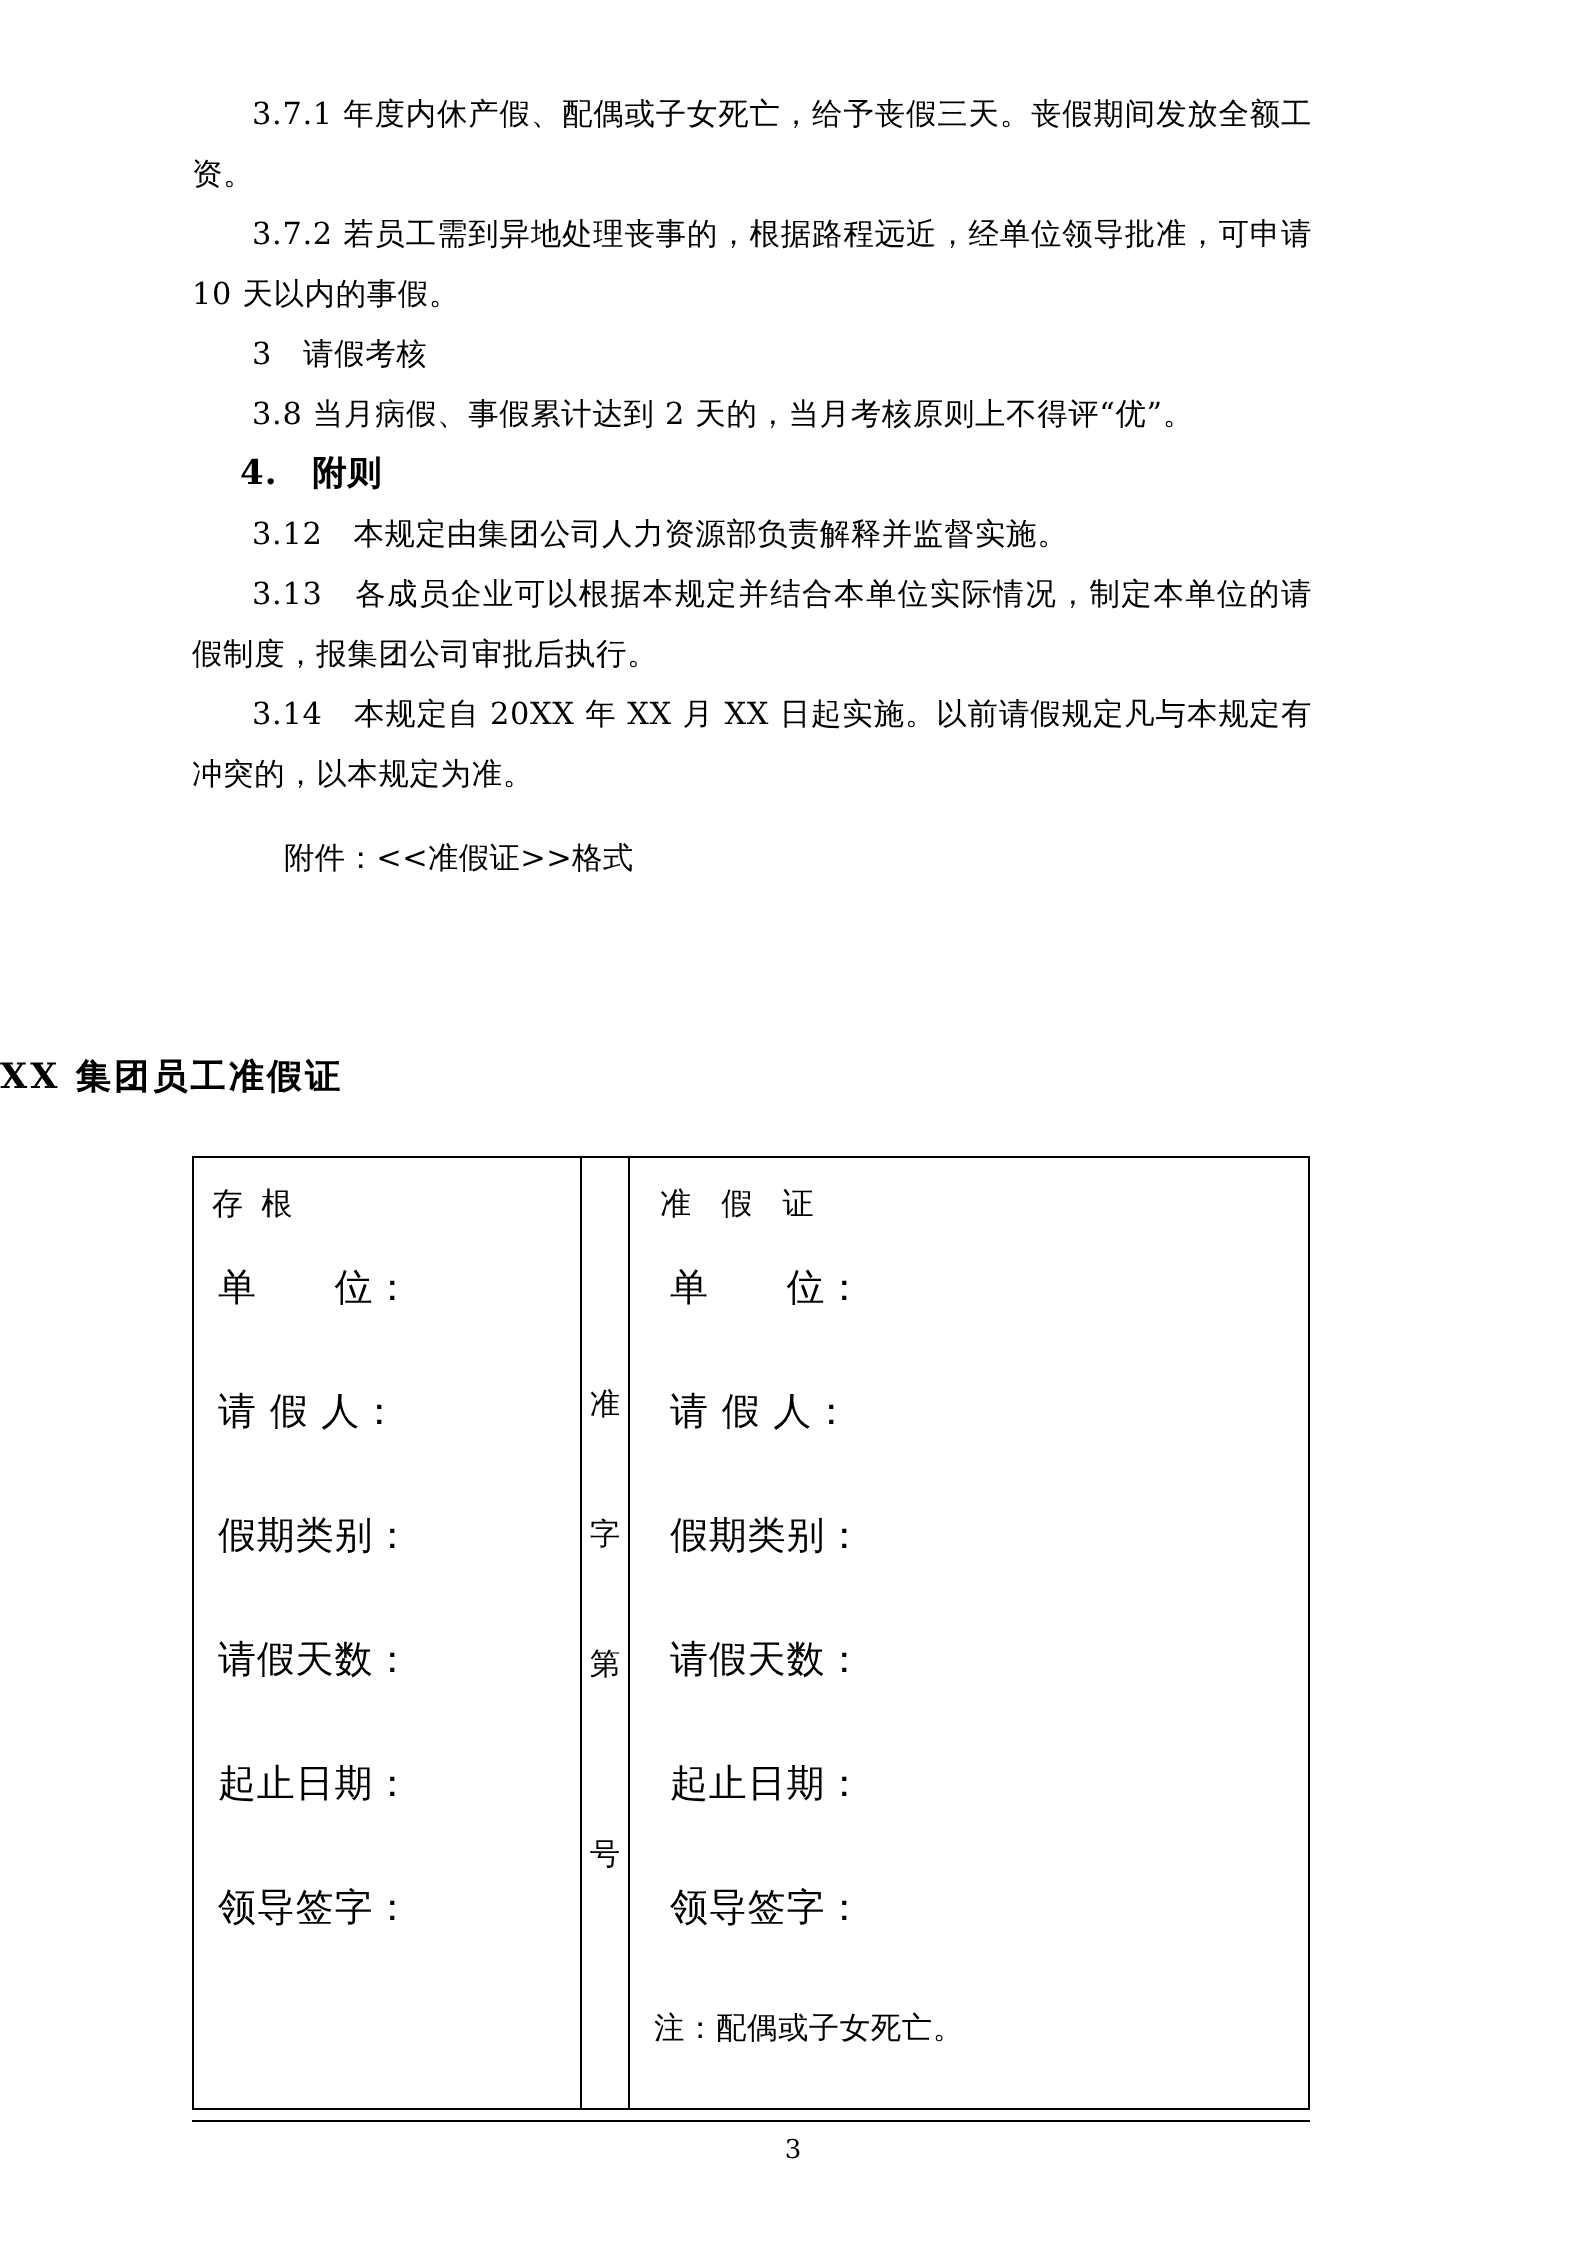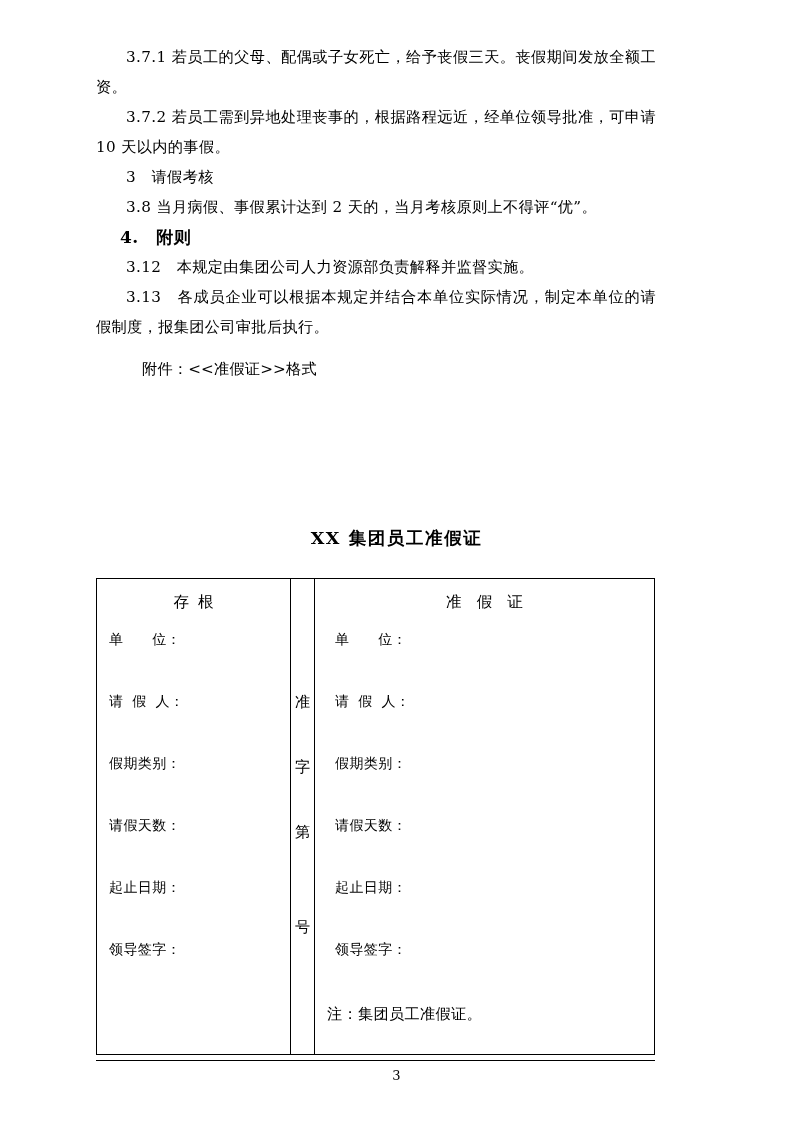--- a/index.html
+++ b/index.html
@@ -55,21 +55,20 @@
     letter-spacing: 0.2px;
     margin-top: 12px;
   }
 
   
   .cert-title {
     position: absolute;
     left: 0;
     top: 526px;
     width: 793px;
-    text-align: center;
     font-weight: bold;
     font-size: 17.5px;
     letter-spacing: 1.6px;
   }
 
   
   .cert-table {
     position: absolute;
     left: 96px;
     top: 578px;
@@ -97,36 +96,34 @@
   .col-permit {
     left: 218px;
     right: 0;
   }
 
   .col-head {
     position: absolute;
     left: 0;
     right: 0;
     top: 13px;
-    text-align: center;
     font-size: 15.6px;
     letter-spacing: 9px;
     text-indent: 9px;
   }
   .col-permit .col-head {
     letter-spacing: 15px;
     text-indent: 15px;
   }
 
   .field {
     position: absolute;
-    font-size: 14px;
+    font-size: 19px;
     letter-spacing: 0.4px;
     white-space: pre;
-    font-family: Liberation Mono, monospace;
   }
   .col-stub .field { left: 12px; }
   .col-permit .field { left: 20px; }
 
   .note {
     position: absolute;
     left: 12px;
     font-size: 15.2px;
     letter-spacing: 0.3px;
     white-space: pre;
@@ -158,29 +155,30 @@
     text-align: center;
     font-size: 13px;
   }
 </style>
 </head>
 <body>
 
 <div class="page">
 
   <div class="body-text">
-    <p class="para indent">3.7.1 若员工的父母、配偶或子女死亡，给予丧假三天。丧假期间发放全额工资。</p>
+    <p class="para indent">3.7.1 年度内休产假、配偶或子女死亡，给予丧假三天。丧假期间发放全额工资。</p>
     <p class="para indent">3.7.2 若员工需到异地处理丧事的，根据路程远近，经单位领导批准，可申请 10 天以内的事假。</p>
     <p class="para indent">3　请假考核</p>
     <p class="para indent">3.8 当月病假、事假累计达到 2 天的，当月考核原则上不得评“优”。</p>
 
     <p class="para heading">4.　附则</p>
 
     <p class="para indent">3.12　本规定由集团公司人力资源部负责解释并监督实施。</p>
     <p class="para indent">3.13　各成员企业可以根据本规定并结合本单位实际情况，制定本单位的请假制度，报集团公司审批后执行。</p>
+    <p class="para indent">3.14　本规定自 20XX 年 XX 月 XX 日起实施。以前请假规定凡与本规定有冲突的，以本规定为准。</p>
 
     <p class="para attach">附件：&lt;&lt;准假证&gt;&gt;格式</p>
   </div>
 
   <div class="cert-title">XX 集团员工准假证</div>
 
   <div class="cert-table">
 
     <div class="col col-stub">
       <div class="col-head">存根</div>
@@ -200,21 +198,21 @@
     </div>
 
     <div class="col col-permit">
       <div class="col-head">准假证</div>
       <div class="field" style="top:52px">单　　位：</div>
       <div class="field" style="top:114px">请 假 人：</div>
       <div class="field" style="top:176px">假期类别：</div>
       <div class="field" style="top:238px">请假天数：</div>
       <div class="field" style="top:300px">起止日期：</div>
       <div class="field" style="top:362px">领导签字：</div>
-      <div class="note" style="top:425px">注：集团员工准假证。</div>
+      <div class="note" style="top:425px">注：配偶或子女死亡。</div>
     </div>
 
   </div>
 
   <div class="footer-rule"></div>
   <div class="page-number">3</div>
 
 </div>
 
 </body></html>

